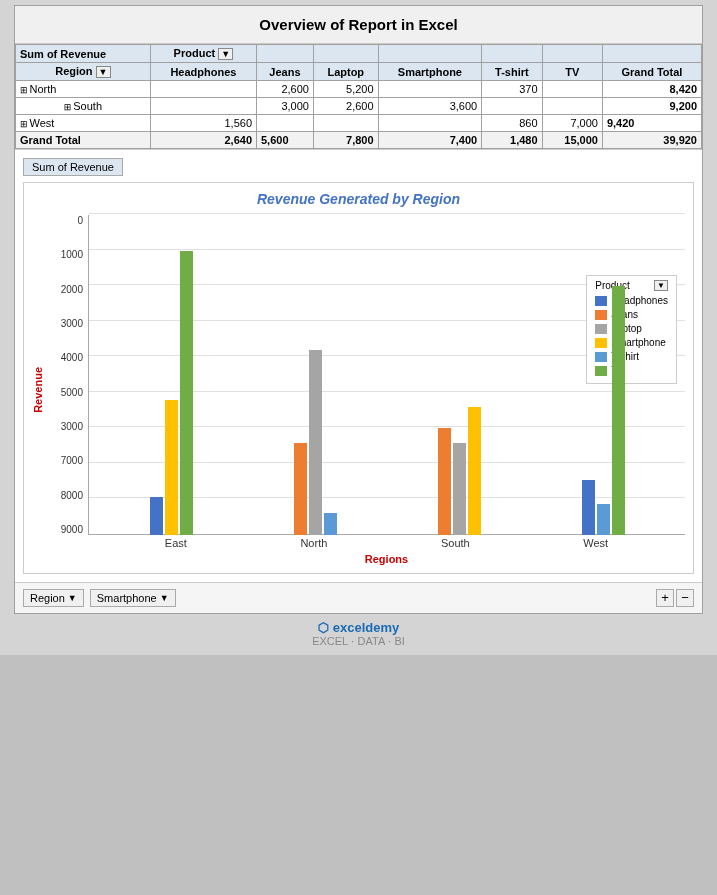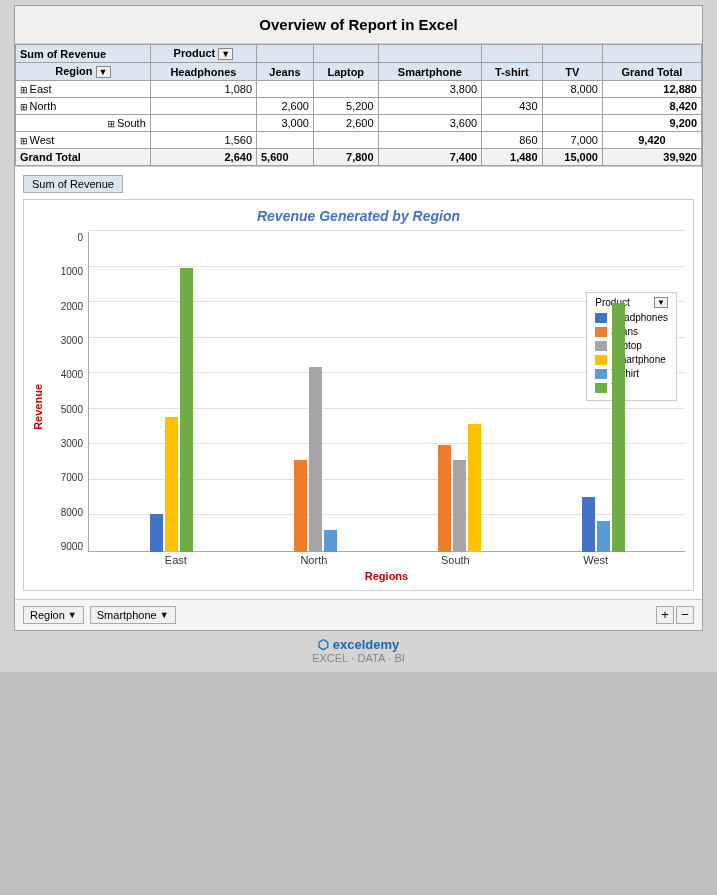--- a/index.html
+++ b/index.html
@@ -292,59 +292,49 @@
             </td>
             <td id="sh-hp">Headphones</td>
             <td id="sh-jeans">Jeans</td>
             <td id="sh-laptop">Laptop</td>
             <td id="sh-smartphone">Smartphone</td>
             <td id="sh-tshirt">T-shirt</td>
             <td id="sh-tv">TV</td>
             <td id="sh-gt">Grand Total</td>
           </tr>
 
-        <tr class="data-row">
-              <td style="text-align: left;"><span style="font-size:9px; margin-right:2px;">⊞</span>East</td>
-              <td style="text-align: right;">1,080</td>
-              <td style="text-align: right;"></td>
-              <td style="text-align: right;"></td>
-              <td style="text-align: right;">3,800</td>
-              <td style="text-align: right;"></td>
-              <td style="text-align: right;">8,000</td>
-              <td style="text-align: right; font-weight: bold;">12,880</td>
-            </tr>
             <tr class="data-row">
               <td style="text-align: left;"><span style="font-size:9px; margin-right:2px;">⊞</span>North</td>
               <td style="text-align: right;"></td>
               <td style="text-align: right;">2,600</td>
               <td style="text-align: right;">5,200</td>
               <td style="text-align: right;"></td>
-              <td style="text-align: right;">430</td>
+              <td style="text-align: right;">370</td>
               <td style="text-align: right;"></td>
               <td style="text-align: right; font-weight: bold;">8,420</td>
             </tr>
             <tr class="data-row">
-              <td style="text-align: right;"><span style="font-size:9px; margin-right:2px;">⊞</span>South</td>
+              <td style="text-align: center;"><span style="font-size:9px; margin-right:2px;">⊞</span>South</td>
               <td style="text-align: right;"></td>
               <td style="text-align: right;">3,000</td>
               <td style="text-align: right;">2,600</td>
               <td style="text-align: right;">3,600</td>
               <td style="text-align: right;"></td>
               <td style="text-align: right;"></td>
               <td style="text-align: right; font-weight: bold;">9,200</td>
             </tr>
             <tr class="data-row">
               <td style="text-align: left;"><span style="font-size:9px; margin-right:2px;">⊞</span>West</td>
               <td style="text-align: right; margin-left: 40px;">1,560</td>
               <td style="text-align: right;"></td>
               <td style="text-align: right;"></td>
               <td style="text-align: right;"></td>
               <td style="text-align: right;">860</td>
               <td style="text-align: right;">7,000</td>
-              <td style="text-align: center; font-weight: bold;">9,420</td>
+              <td style="text-align: left; font-weight: bold;">9,420</td>
             </tr>
             <tr class="grand-total">
               <td style="text-align: left; font-weight: bold;">Grand Total</td>
               <td style="text-align: right; font-weight: bold;">2,640</td>
               <td style="text-align: left; font-weight: bold;">5,600</td>
               <td style="text-align: right; font-weight: bold;">7,800</td>
               <td style="text-align: right; font-weight: bold;">7,400</td>
               <td style="text-align: right; font-weight: bold;">1,480</td>
               <td style="text-align: right; font-weight: bold;">15,000</td>
               <td style="text-align: right; font-weight: bold;">39,920</td>

